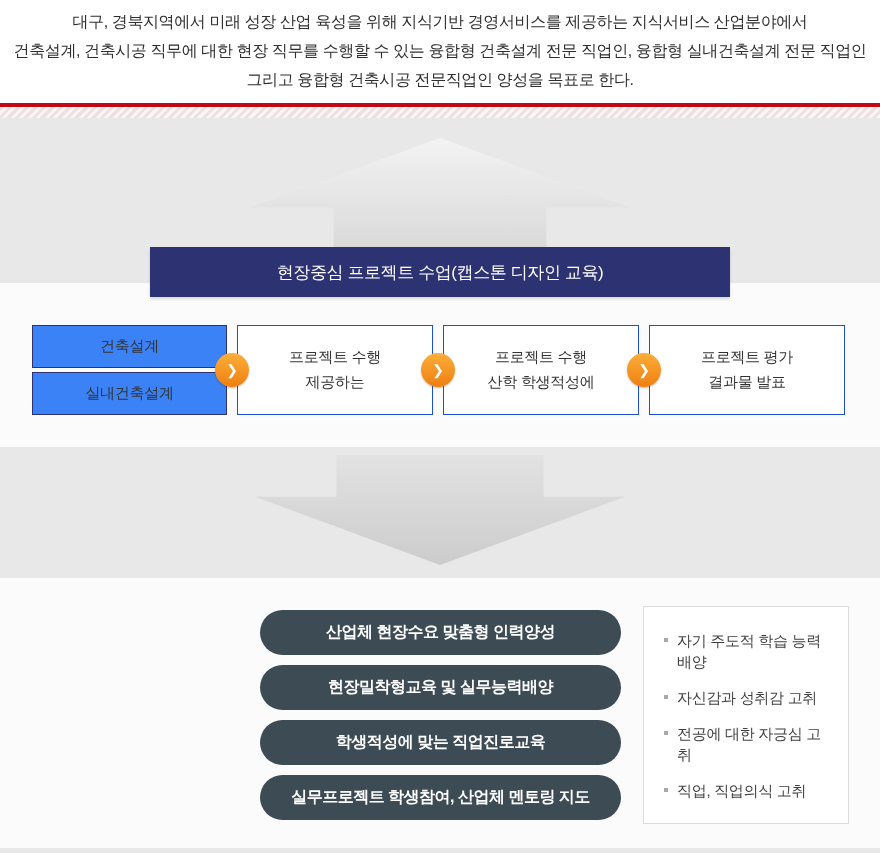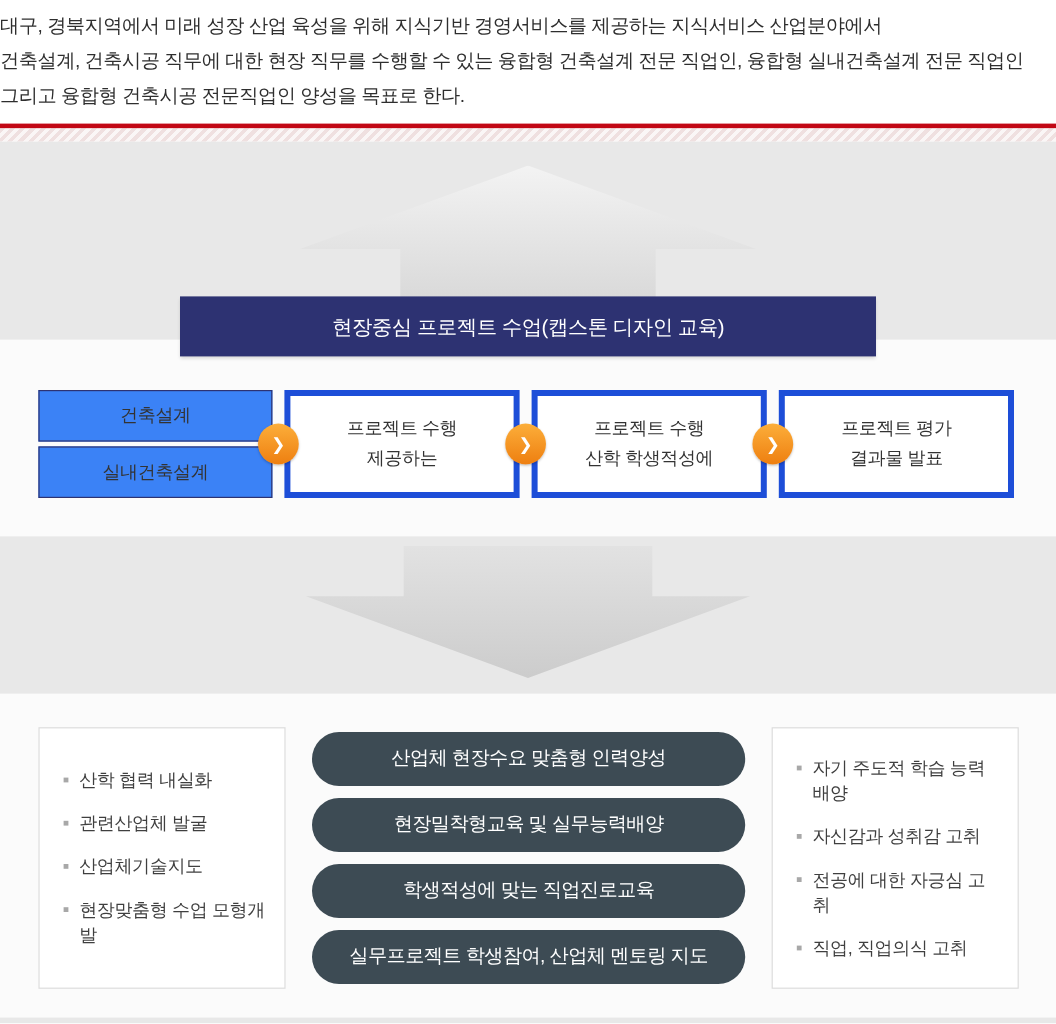--- a/index.html
+++ b/index.html
@@ -2,21 +2,21 @@
 <html><head>
 <meta charset="utf-8">
 <style>
   * { margin:0; padding:0; box-sizing:border-box; }
   html,body { background:#ffffff; }
   body { font-family:"Liberation Sans","DejaVu Sans",sans-serif; }
   .page { position:relative; width:880px; height:853px; background:#ffffff; overflow:hidden; }
 
   
   .intro { position:absolute; top:0; left:0; width:880px; height:103px;
-           display:flex; flex-direction:column; justify-content:center; align-items:flex-start;
+           display:flex; flex-direction:column; justify-content:center; align-items:center;
            gap:8px; background:#ffffff; }
   .intro-line { font-size:16px; color:#2e2e2e; letter-spacing:-0.4px; }
 
   
   .red-line { position:absolute; top:103px; left:0; width:880px; height:4px; background:#c20715; }
   .hatch-band { position:absolute; top:107px; left:0; width:880px; height:11px;
                 background:repeating-linear-gradient(135deg,#efe0e0 0 3px,#faf6f6 3px 6px); }
 
   
   .gray-bg { position:absolute; top:118px; left:0; width:880px; height:735px; background:#e8e8e8; }
@@ -39,21 +39,21 @@
   .strip-top { position:absolute; top:283px; left:0; width:880px; height:164px; background:#fbfbfb; }
   .strip-bottom { position:absolute; top:578px; left:0; width:880px; height:270px; background:#fbfbfb; }
 
   
   .split-box { position:absolute; left:32px; top:325px; width:195px; height:90px;
                display:flex; flex-direction:column; justify-content:space-between; z-index:2; }
   .split-cell { height:43px; background:#3b82f6; border:1px solid #2d3272;
                 display:flex; align-items:center; justify-content:center;
                 font-size:15px; color:#333333; letter-spacing:-0.3px; }
   .step-box { position:absolute; top:325px; width:196px; height:90px; background:#ffffff;
-              border:5px solid #1d4ed8; display:flex; flex-direction:column;
+              border:1px solid #1d4ed8; display:flex; flex-direction:column;
               align-items:center; justify-content:center; gap:6px;
               font-size:15px; color:#333333; letter-spacing:-0.3px; z-index:2;text-align:right; }
   .step-1 { left:237px; } .step-2 { left:443px; } .step-3 { left:649px; }
 
   .arrow-circle { position:absolute; top:353px; width:34px; height:34px; border-radius:50%;
                   background:linear-gradient(180deg,#fcae3a 0%,#ee7f10 100%);
                   display:flex; align-items:center; justify-content:center;
                   color:#ffffff; font-weight:bold; font-size:14px; z-index:3;
                   box-shadow:0 1px 2px rgba(0,0,0,0.25); }
   .circle-1 { left:215px; } .circle-2 { left:421px; } .circle-3 { left:627px; }
@@ -63,21 +63,21 @@
               border:1px solid #dcdcdc; display:flex; flex-direction:column;
               justify-content:center; padding:0 14px 0 20px; gap:15px; z-index:2; }
   .left-box { left:32px; } .right-box { left:643px; }
   .bullet-item { display:flex; gap:9px; font-size:15px; color:#3f3f3f;
                  line-height:21px; letter-spacing:-0.3px; }
   .bullet { flex:0 0 auto; width:4px; height:4px; background:#a8a8a8; margin-top:8px; }
 
   .pills { position:absolute; left:260px; top:610px; width:361px;
            display:flex; flex-direction:column; gap:10px; z-index:2; }
   .pill { height:45px; border-radius:23px; background:#3d4b54; color:#ffffff;
-          font-size:16px; font-weight:normal; letter-spacing:-0.5px;
+          font-size:16px; font-weight:bold; letter-spacing:-0.5px;
           display:flex; align-items:center; justify-content:center; }
 </style>
 </head>
 <body>
 
 <div class="page">
 
   <div class="intro">
     <div class="intro-line">대구, 경북지역에서 미래 성장 산업 육성을 위해 지식기반 경영서비스를 제공하는 지식서비스 산업분야에서</div>
     <div class="intro-line">건축설계, 건축시공 직무에 대한 현장 직무를 수행할 수 있는 융합형 건축설계 전문 직업인, 융합형 실내건축설계 전문 직업인</div>
@@ -114,38 +114,20 @@
   </div>
 
   <div class="arrow-circle circle-1">❯</div>
   <div class="arrow-circle circle-2">❯</div>
   <div class="arrow-circle circle-3">❯</div>
 
   <div class="down-arrow"></div>
 
   <div class="strip-bottom"></div>
 
-  <div class="side-box left-box">
-    <div class="bullet-item">
-      <span class="bullet"></span>
-      <span>산학 협력 내실화</span>
-    </div>
-    <div class="bullet-item">
-      <span class="bullet"></span>
-      <span>관련산업체 발굴</span>
-    </div>
-    <div class="bullet-item">
-      <span class="bullet"></span>
-      <span>산업체기술지도</span>
-    </div>
-    <div class="bullet-item">
-      <span class="bullet"></span>
-      <span>현장맞춤형 수업 모형개발</span>
-    </div>
-  </div>
 
   <div class="pills">
     <div class="pill">산업체 현장수요 맞춤형 인력양성</div>
     <div class="pill">현장밀착형교육 및 실무능력배양</div>
     <div class="pill">학생적성에 맞는 직업진로교육</div>
     <div class="pill">실무프로젝트 학생참여, 산업체 멘토링 지도</div>
   </div>
 
   <div class="side-box right-box">
     <div class="bullet-item">

